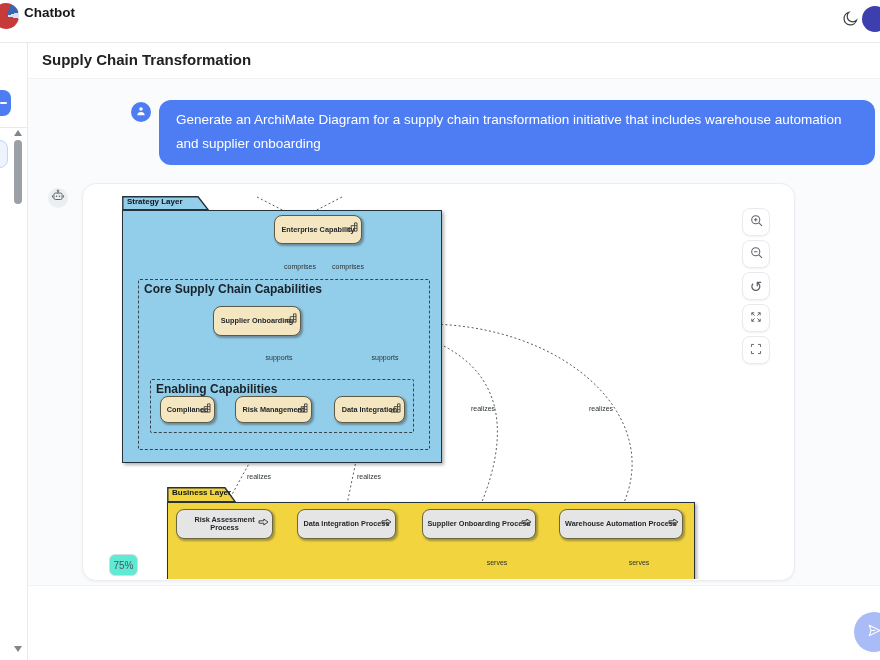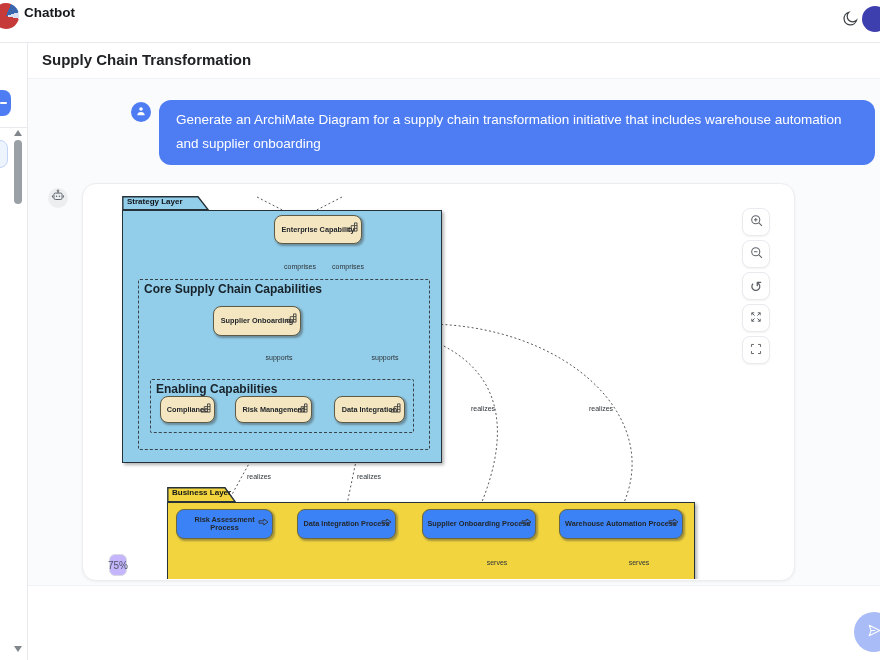--- a/index.html
+++ b/index.html
@@ -49,29 +49,29 @@
   .viewport { left:9px; top:8px; width:693px; height:387px; background:#fff; border-radius:10px; overflow:hidden; cursor:grab; }
   .edges-svg { left:0; top:0; z-index:3; }
   .layer-box { border:1.4px solid #26323a; box-shadow:2px 2px 3px rgba(40,40,40,.35); z-index:1; }
   .layer-tab { z-index:2; }
   .layer-tab .tab-label { position:absolute; left:5px; top:1px; font-size:8px; font-weight:bold; color:#101418; white-space:nowrap; }
   .group { border:1.6px dashed #38444c; border-radius:2px; z-index:2; }
   .group-label { position:absolute; left:5px; top:2px; font-size:12px; font-weight:bold; color:#18222a; white-space:nowrap; }
   .node { border-radius:8px; z-index:4; display:flex; align-items:center; justify-content:center; text-align:center;
           box-shadow:1.5px 1.5px 2px rgba(50,50,50,.4); }
   .node-capability { background:#f4e6c1; border:1.2px solid #5d5b45; }
-  .node-process { background:#3b82f6; border:1.2px solid #6a683f; }
+  .node-process { background:#e5e5e5; border:1.2px solid #6a683f; }
   .node-label { font-size:7.3px; font-weight:bold; color:#23272b; line-height:8px; padding:0 4px; }
   .node-icon { position:absolute; top:2px; right:3px; }
   .edge-label { position:absolute; transform:translate(-50%,-50%); font-size:7px; color:#2d3338; white-space:nowrap; z-index:5; }
 
   .viewer-toolbar-btn { width:28px; height:28px; border-radius:8px; background:#fff; border:1px solid #e8eaee;
         box-shadow:0 1px 2px rgba(0,0,0,.05); z-index:6; cursor:pointer; display:flex; align-items:center; justify-content:center; }
   .reset-glyph { font-size:15px; color:#5f6368; line-height:1; }
-  .zoom-badge { left:17px; top:362px; width:18px; height:22px; background:#c4b5fd; border:1px solid #d8dbdf; border-radius:6px;
+  .zoom-badge { left:17px; top:362px; width:29px; height:22px; background:#5eead4; border:1px solid #d8dbdf; border-radius:6px;
         font-size:10px; color:#4b5563; display:flex; align-items:center; justify-content:center; z-index:6; }
 
   
   .input-area { left:28px; top:585px; width:852px; height:75px; background:#fff; border-top:1px solid #f0f1f4; z-index:10; }
   .message-input { position:absolute; left:12px; top:8px; width:806px; height:57px; border:1px solid #e4e7eb; border-radius:16px;
         padding:13px 16px; font-size:12.5px; color:#30343a; resize:none; outline:none; background:#fff;
         font-family:"Liberation Sans","DejaVu Sans",sans-serif; }
   .message-input::placeholder { color:#9aa3ad; }
   .send-btn { position:absolute; left:826px; top:26px; width:40px; height:40px; border-radius:50%; background:#a9bcf7; border:none;
         display:flex; align-items:center; justify-content:center; cursor:pointer; }

